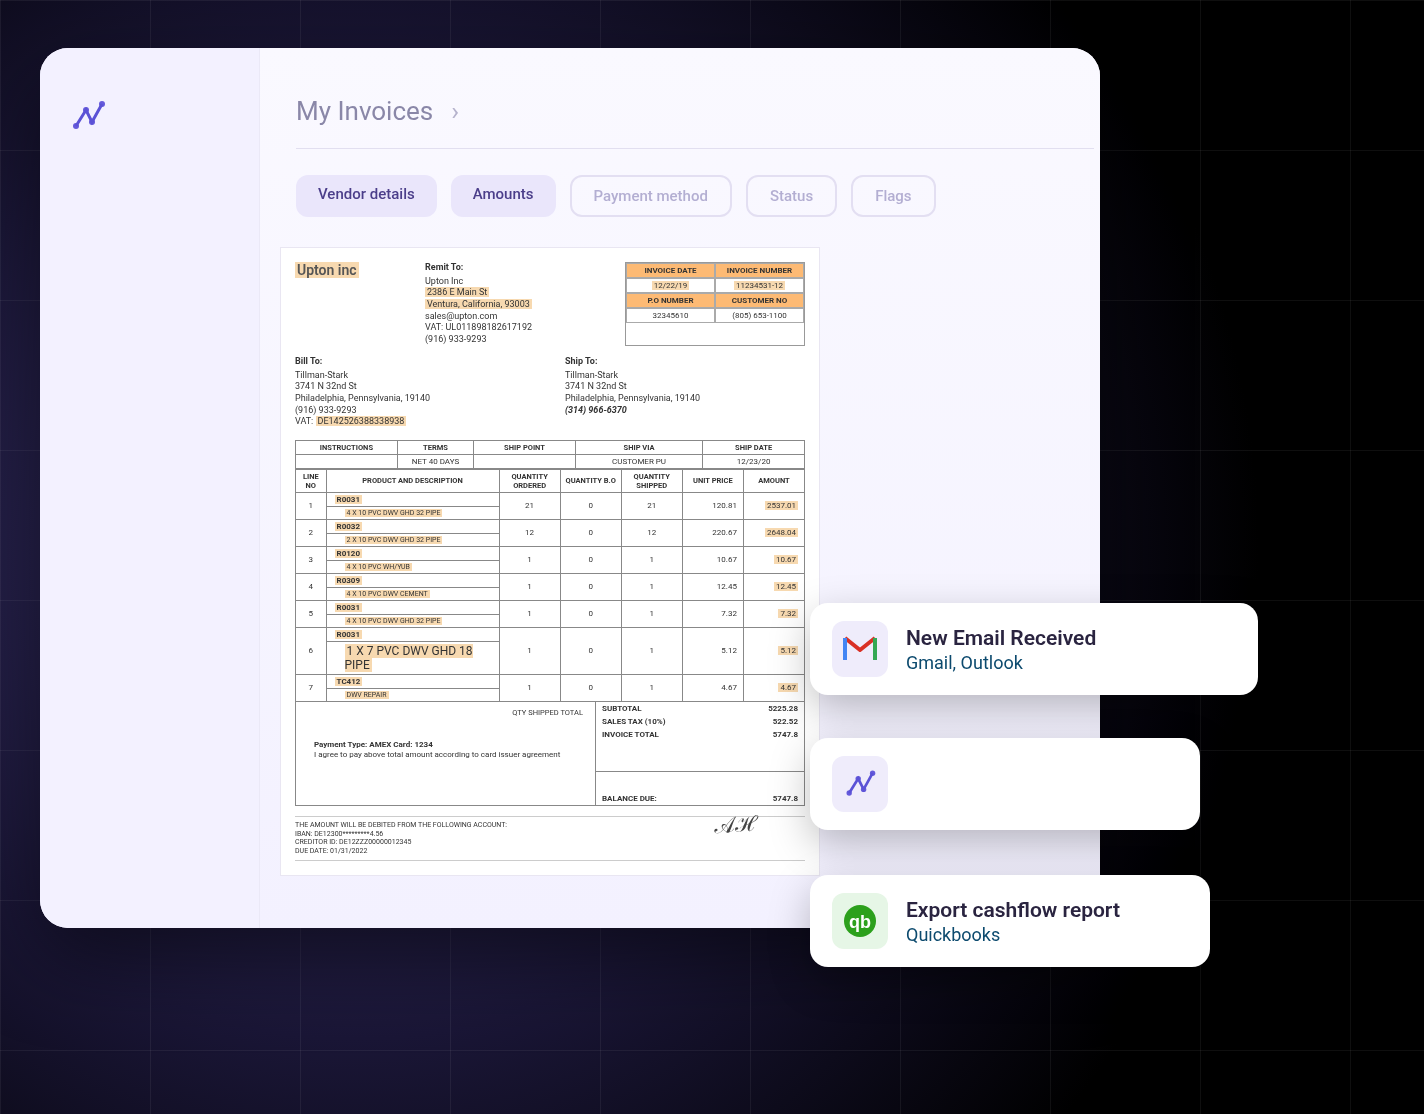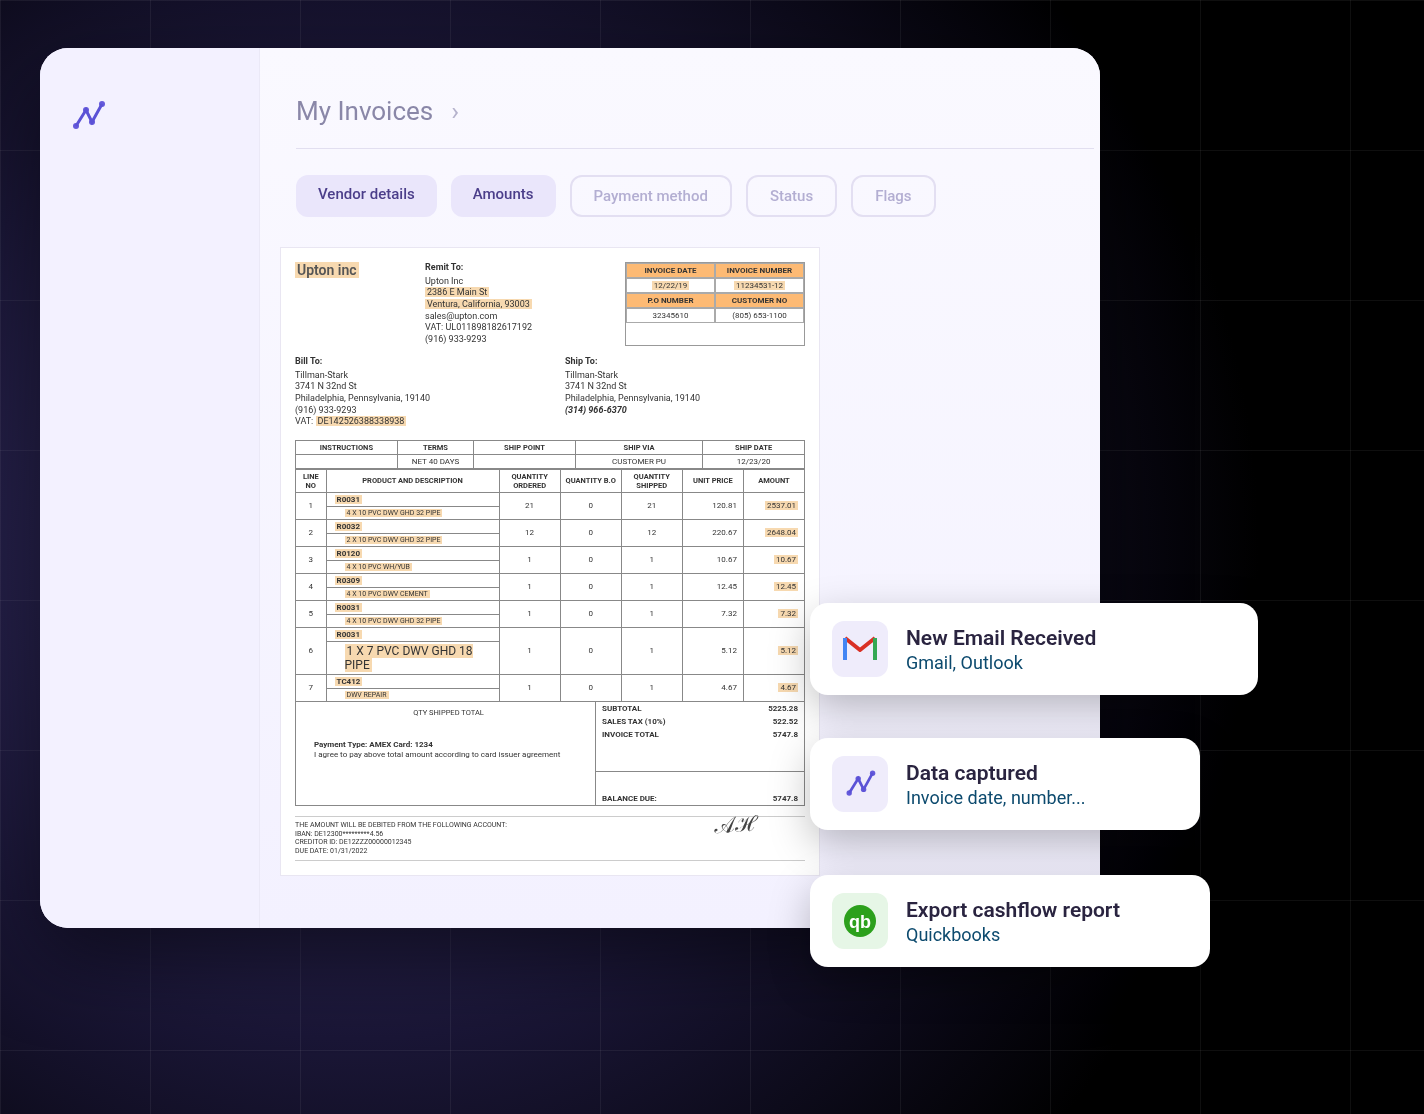--- a/index.html
+++ b/index.html
@@ -409,21 +409,21 @@
               <td rowspan="2" class="right"><span class="hl">4.67</span></td>
             </tr>
             <tr>
               <td class="left" style="font-size:7px; padding-left:18px"><span class="hl">DWV REPAIR</span></td>
             </tr>
           </tbody>
       </table>
 
       <div class="totals-block">
         <div class="totals-left">
-          <div style="text-align:center; font-size:7.5px; margin:-28px 4px 22px 0">QTY SHIPPED TOTAL</div>
+          <div style="text-align:right; font-size:7.5px; margin:-28px 4px 22px 0">QTY SHIPPED TOTAL</div>
           <div><b>Payment Type: AMEX Card: 1234</b></div>
           <div>I agree to pay above total amount according to card issuer agreement</div>
         </div>
         <div class="totals-right">
           <div class="tot-row">
               <div class="tot-lab">SUBTOTAL</div>
               <div class="tot-val">5225.28</div>
             </div>
           <div class="tot-row">
               <div class="tot-lab">SALES TAX (10%)</div>
@@ -472,24 +472,20 @@
     <svg width="36" height="36" viewBox="0 0 40 40">
       <g class="n-svg">
         <circle cx="8" cy="30" r="3" fill="#655adb" stroke="none"></circle>
         <circle cx="18" cy="14" r="3" fill="#655adb" stroke="none"></circle>
         <circle cx="24" cy="26" r="3" fill="#655adb" stroke="none"></circle>
         <circle cx="34" cy="8" r="3" fill="#655adb" stroke="none"></circle>
         <path d="M8 30 L18 14 L24 26 L34 8"></path>
       </g>
     </svg>
   </div>
-  <div>
-    <div class="title">Data captured</div>
-    <div class="sub">Invoice date, number...</div>
-  </div>
 </div>
 
 <div class="card c3">
   <div class="icon-box ic-bg-green">
     <svg width="36" height="36" viewBox="0 0 36 36">
       <circle cx="18" cy="18" r="16" fill="#2ca01c"></circle>
       <text x="18" y="25" text-anchor="middle" font-size="18" font-weight="700" fill="#fff" font-family="Arial">qb</text>
     </svg>
   </div>
   <div>

